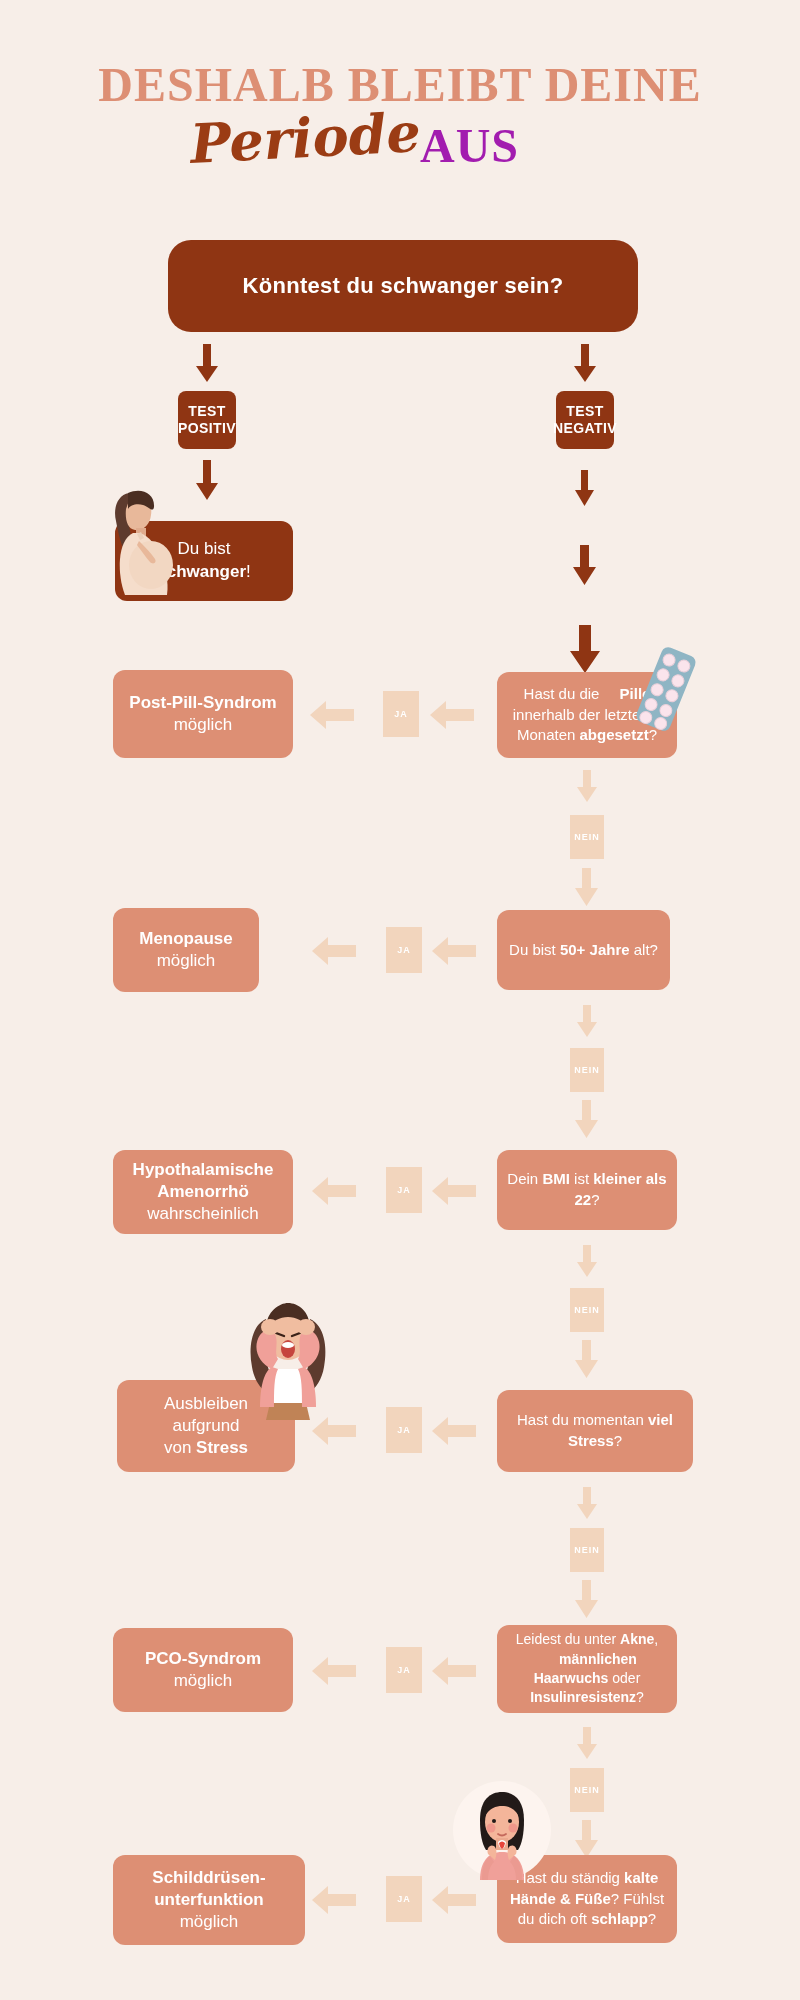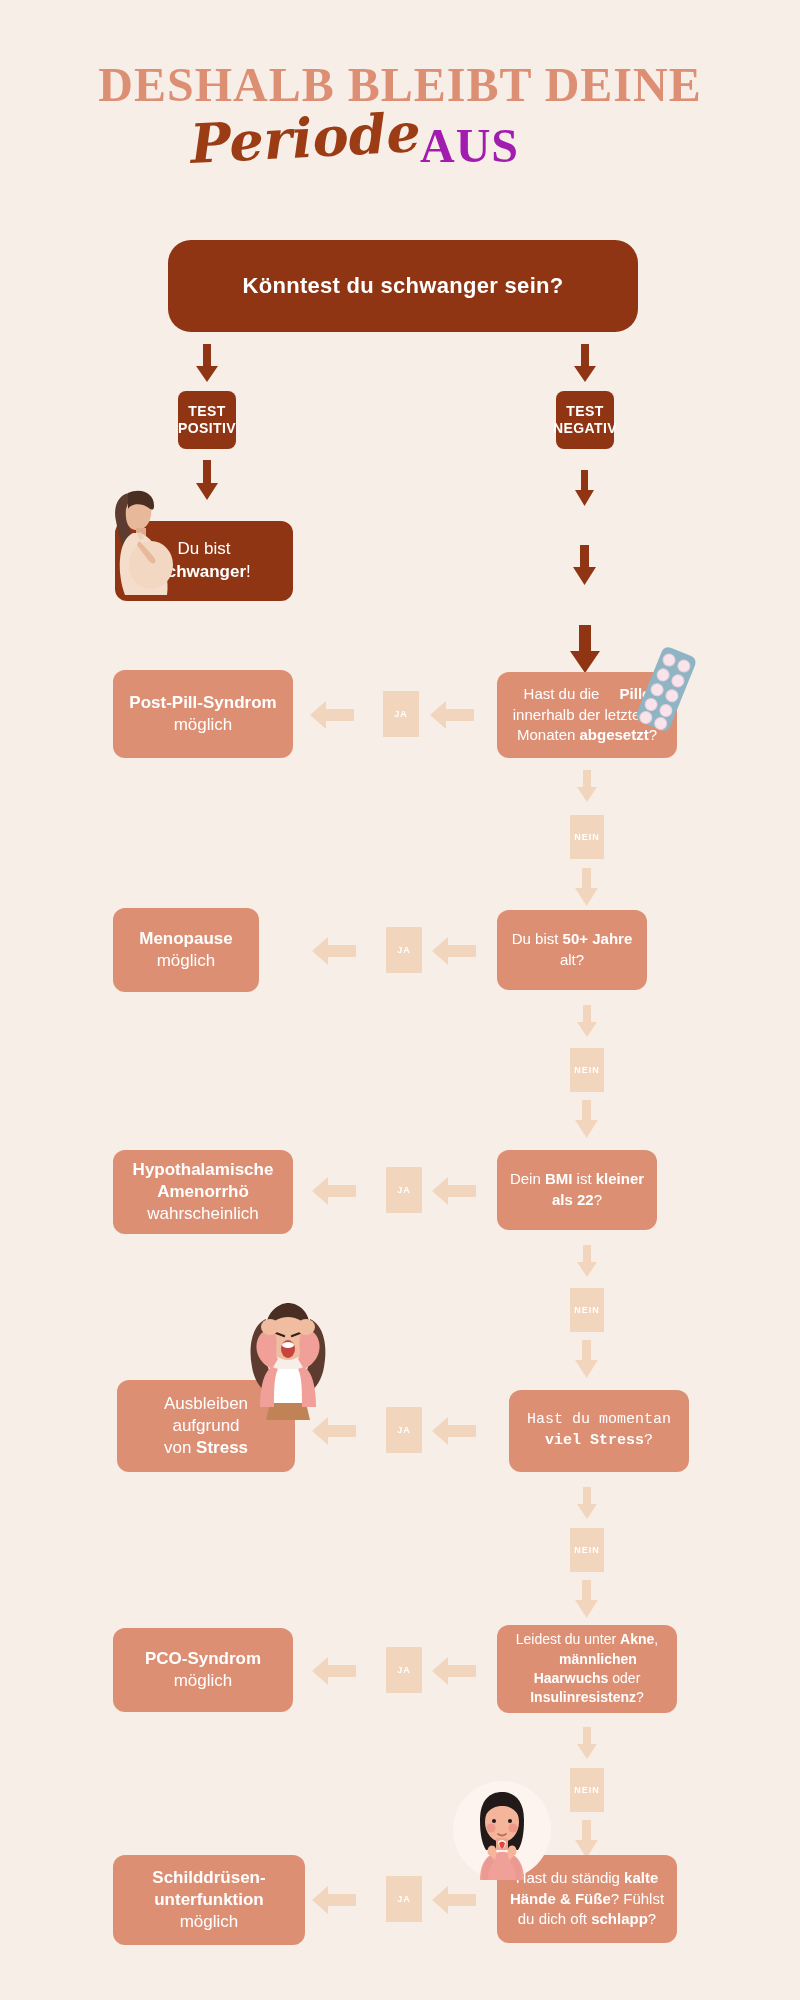--- a/index.html
+++ b/index.html
@@ -252,21 +252,21 @@
   </svg>
 
   <svg class="illus" style="left:575px; top:770px;" width="24" height="34" viewBox="0 0 24 34">
     <path d="M8 0 h8 v17 h6 L12 32 L2 17 h6 z" fill="#f2d5bd"></path>
   </svg>
   <div class="chip chip-nein" style="left:570px; top:815px;">NEIN</div>
   <svg class="illus" style="left:573px; top:868px;" width="28" height="40" viewBox="0 0 28 40">
     <path d="M9 0 h9 v20 h7 L13.5 38 L2 20 h7 z" fill="#f2d5bd"></path>
   </svg>
 
-  <div class="question-box" style="left:497px; top:910px; width:150px; height:80px;">
+  <div class="question-box" style="left:497px; top:910px; width:173px; height:80px;">
     <span><span>Du bist </span><span style="font-weight: bold;">50+ Jahre</span><span> alt?</span></span>
   </div>
 
   <div class="result-box" style="left:113px; top:908px; width:146px; height:84px;">
     <span class="strong">Menopause</span>
     <span class="soft">möglich</span>
   </div>
 
   <div class="chip chip-ja" style="left:374px; top:927px;">JA</div>
 
@@ -278,21 +278,21 @@
   </svg>
 
   <svg class="illus" style="left:575px; top:1005px;" width="24" height="34" viewBox="0 0 24 34">
     <path d="M8 0 h8 v17 h6 L12 32 L2 17 h6 z" fill="#f2d5bd"></path>
   </svg>
   <div class="chip chip-nein" style="left:570px; top:1048px;">NEIN</div>
   <svg class="illus" style="left:573px; top:1100px;" width="28" height="40" viewBox="0 0 28 40">
     <path d="M9 0 h9 v20 h7 L13.5 38 L2 20 h7 z" fill="#f2d5bd"></path>
   </svg>
 
-  <div class="question-box" style="left:497px; top:1150px; width:160px; height:80px;">
+  <div class="question-box" style="left:497px; top:1150px; width:180px; height:80px;">
     <span><span>Dein </span><span style="font-weight: bold;">BMI</span><span> ist </span><span style="font-weight: bold;">kleiner als 22</span><span>?</span></span>
   </div>
 
   <div class="result-box" style="left:113px; top:1150px; width:180px; height:84px;">
     <span class="strong">Hypothalamische Amenorrhö</span>
     <span class="soft">wahrscheinlich</span>
   </div>
 
   <div class="chip chip-ja" style="left:374px; top:1167px;">JA</div>
 
@@ -332,21 +332,21 @@
     <path d="M40 72 C32 76 28 92 28 112 L42 112 C42 96 42 82 46 74 Z" fill="#f0a099"></path>
     <path d="M72 72 C80 76 84 92 84 112 L70 112 C70 96 70 82 66 74 Z" fill="#f0a099"></path>
 
     <path d="M40 74 C26 68 20 52 28 40 C34 32 42 34 44 42 C46 50 42 58 46 64 Z" fill="#f0a099"></path>
     <path d="M72 74 C86 68 92 52 84 40 C78 32 70 34 68 42 C66 50 70 58 66 64 Z" fill="#f0a099"></path>
 
     <ellipse cx="38" cy="32" rx="9" ry="8" fill="#f0bda0"></ellipse>
     <ellipse cx="74" cy="32" rx="9" ry="8" fill="#f0bda0"></ellipse>
   </svg>
 
-  <div class="question-box" style="left:509px; top:1390px; width:180px; height:82px;font-family:Liberation Mono, monospace;">
+  <div class="question-box" style="left:497px; top:1390px; width:196px; height:82px;">
     <span><span>Hast du momentan </span><span style="font-weight: bold;">viel Stress</span><span>?</span></span>
   </div>
 
   <div class="result-box" style="left:117px; top:1380px; width:178px; height:92px;">
     <span class="soft">Ausbleiben</span>
     <span class="soft">aufgrund</span>
     <span>
       <span class="soft">von </span><span class="strong">Stress</span>
     </span>
   </div>

